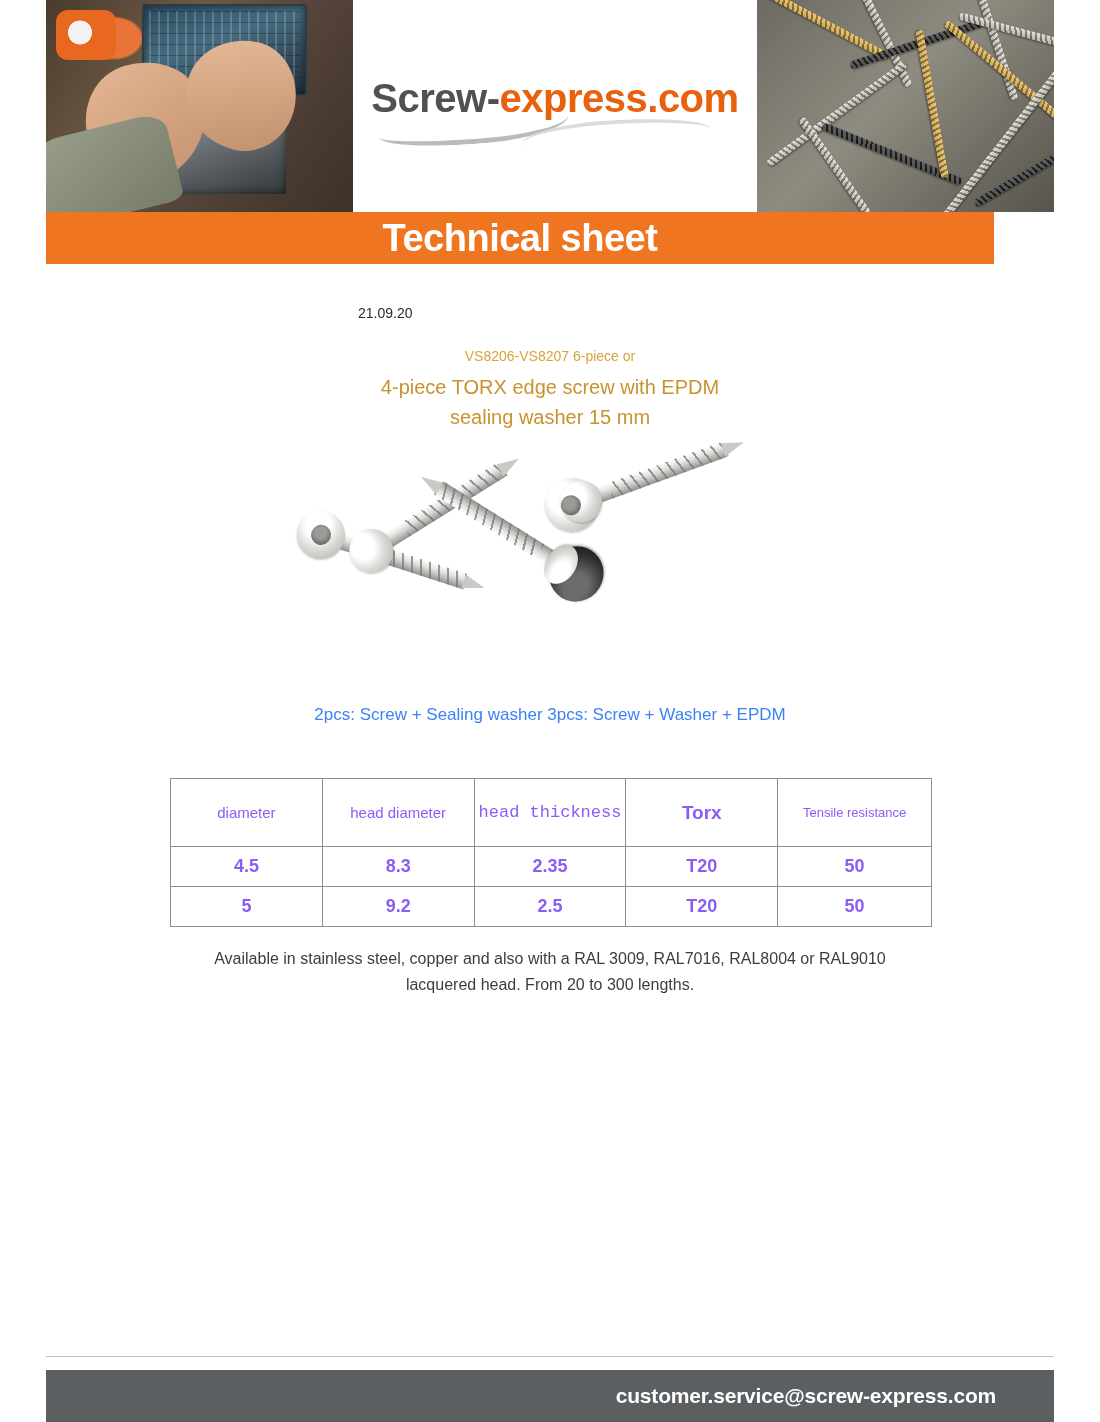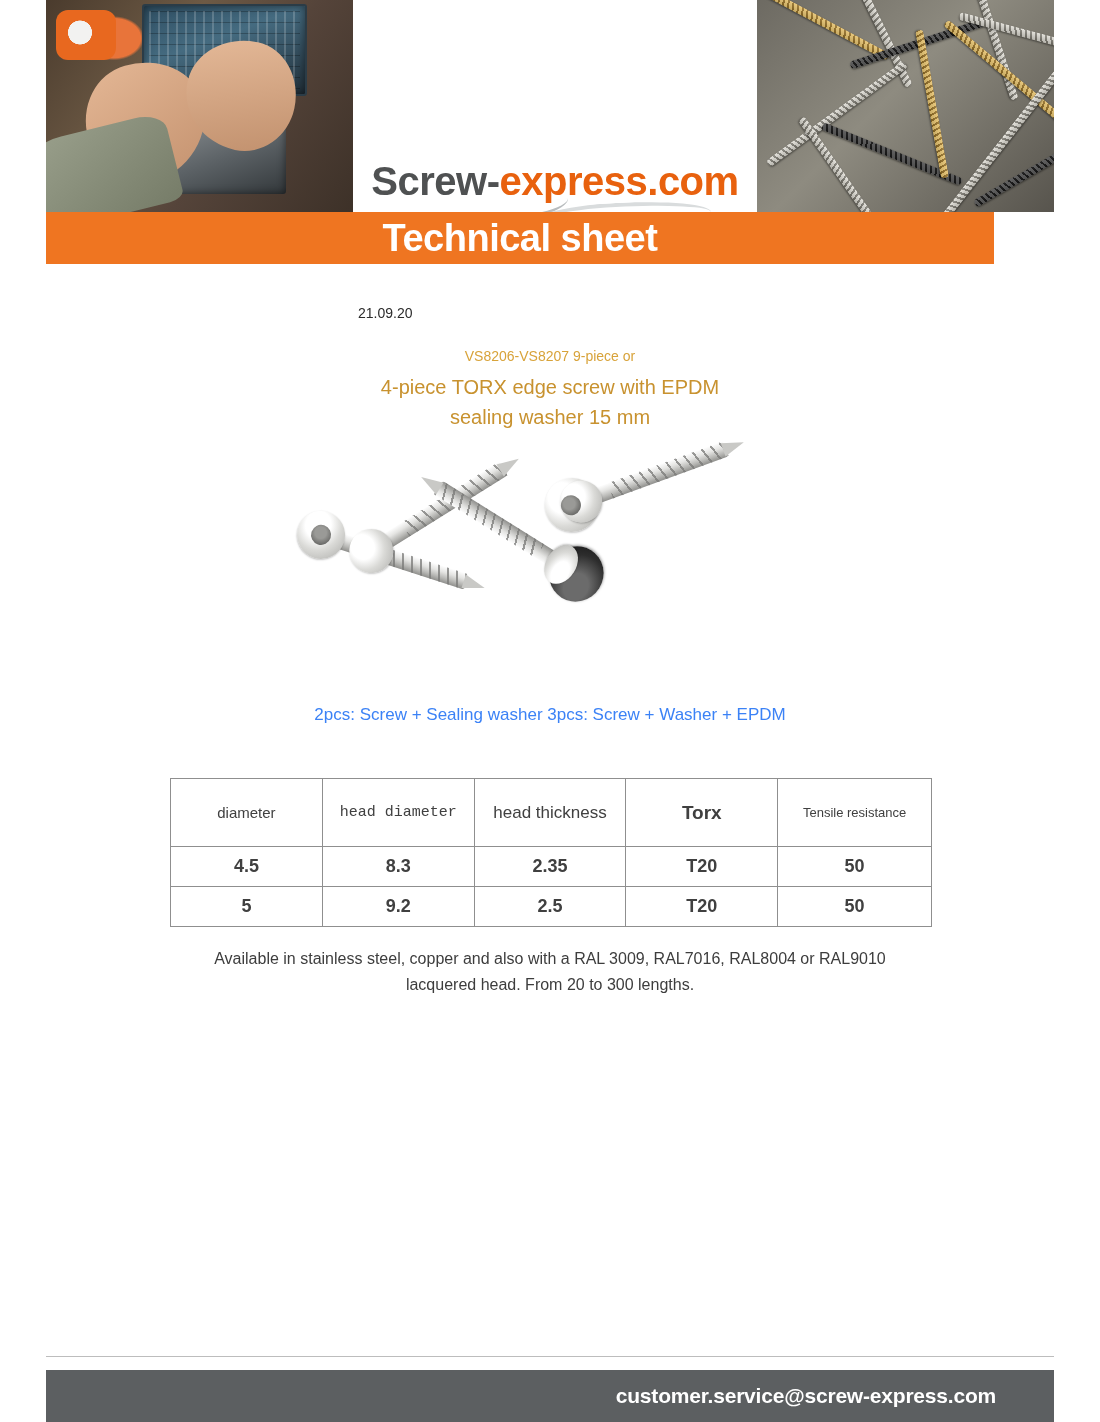--- a/index.html
+++ b/index.html
@@ -40,21 +40,21 @@
     position: relative;
     overflow: hidden;
     background: #8a8a86;
     margin-left: auto;
   }
   .header-logo-area {
     flex: 1;
     position: relative;
     background: #ffffff;
     display: flex;
-    align-items: flex-end;
+    align-items: center;
     justify-content: center;
   }
   .logo-wrap {
     position: relative;
     text-align: center;
     transform: translateY(-8px);
   }
   .logo-text {
     font-size: 40px;
     font-weight: 700;
@@ -254,37 +254,37 @@
   .spec-table {
     position: absolute;
     left: 170px;
     top: 778px;
     width: 762px;
     border-collapse: collapse;
   }
   .spec-table th, .spec-table td {
     border: 1px solid #8f8f8f;
     text-align: center;
-    color: #404040;
+    color: #8b5cf6;
   }
   .spec-table th {
     height: 68px;
     font-weight: 400;
     font-size: 15px;
   }
-  .spec-table th.c3 { font-size: 17px; }
+  .spec-table th.c3 { font-size: 17px; font-family: Liberation Mono, monospace; }
   .spec-table th.c4 { font-size: 19px; font-weight: 700; }
   .spec-table th.c5 { font-size: 13px; }
   .spec-table td {
     height: 40px;
     font-size: 18px;
     font-weight: 700;
   }
   .col1 { width: 152px; }
-  .col2 { width: 152px; font-family: Liberation Mono, monospace; }
+  .col2 { width: 152px; }
   .col3 { width: 152px; }
   .col4 { width: 152px; }
   .col5 { width: 154px; }
 
   .availability {
     position: absolute;
     left: 180px;
     top: 946px;
     width: 740px;
     text-align: center;
@@ -363,21 +363,21 @@
     </div>
   </div>
 
   <div class="banner">
     <div class="banner-title">Technical sheet</div>
   </div>
 
   <div class="date">21.09.20</div>
 
   <div class="title-block">
-    <div class="title-ref">VS8206-VS8207 9-piece or</div>
+    <div class="title-ref">VS8206-VS8207 6-piece or</div>
     <div class="title-main">4-piece TORX edge screw with EPDM</div>
     <div class="title-main">sealing washer 15 mm</div>
   </div>
 
   <div class="product-img">
 
     <div class="screw-unit" style="left:30px; top:68px; transform:rotate(18deg); transform-origin:left center;">
       <div class="screw-shaft" style="left:38px; top:0; width:145px;"></div>
       <div class="screw-thread" style="left:70px; top:0; width:113px;"></div>
       <div class="washer" style="left:6px; top:-16px; width:48px; height:48px;"></div>

